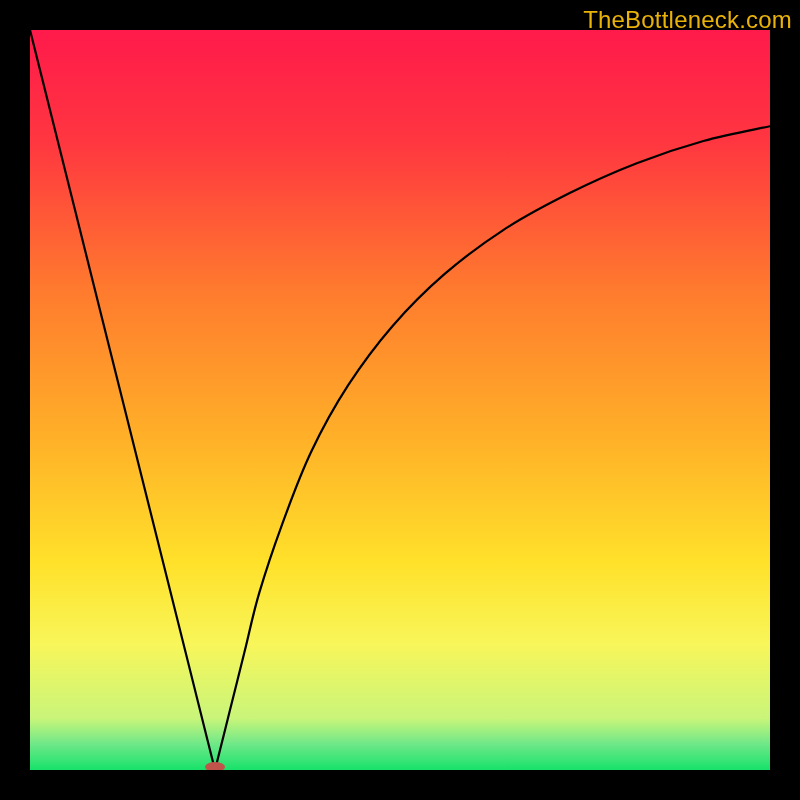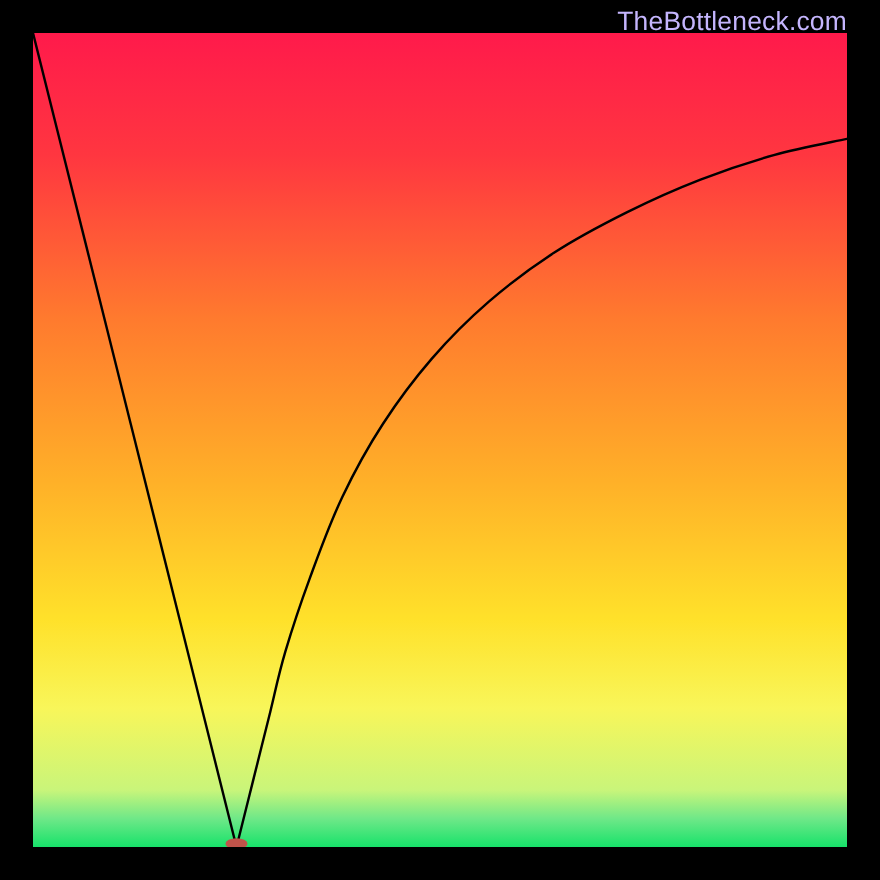--- a/index.html
+++ b/index.html
@@ -20,22 +20,22 @@
   .plot-area {
     position: absolute;
     left: 30px;
     top: 30px;
     width: 740px;
     height: 740px;
   }
   .watermark {
     position: absolute;
     top: 6px;
-    right: 30px;
-    color: #c4b5fd;
+    right: 8px;
+    color: #eab308;
     font-size: 24px;
     font-weight: 500;
     letter-spacing: 0.2px;
     user-select: none;
   }
 </style>
 </head>
 <body>
 
 <div class="frame">

